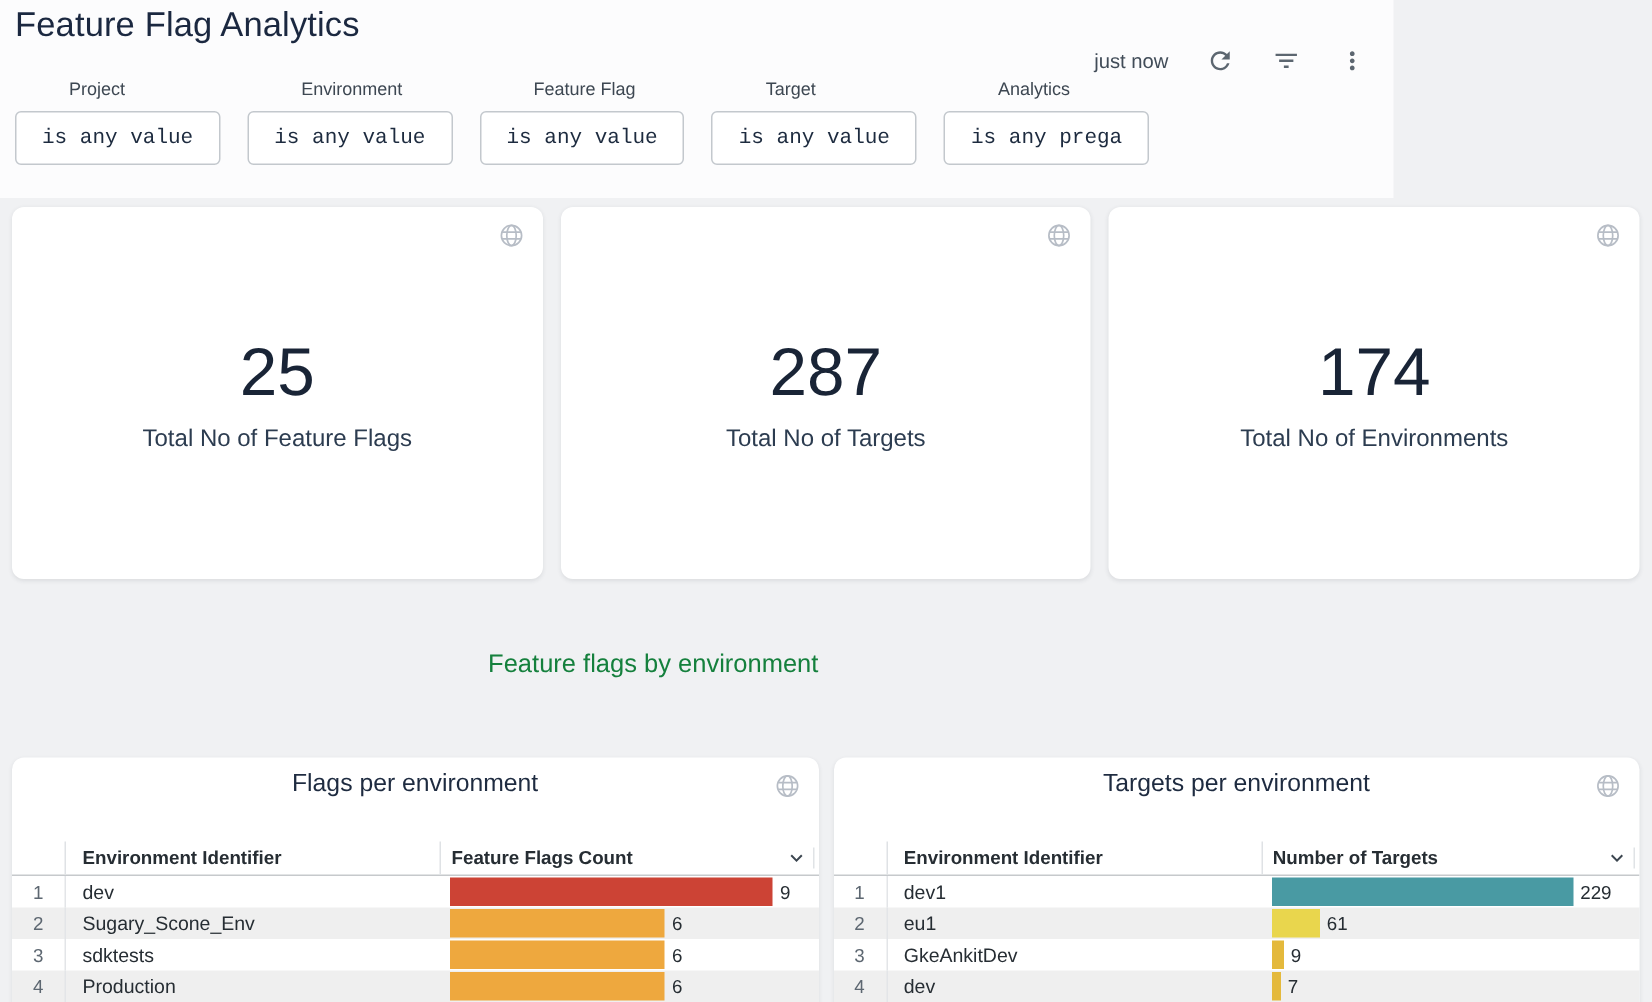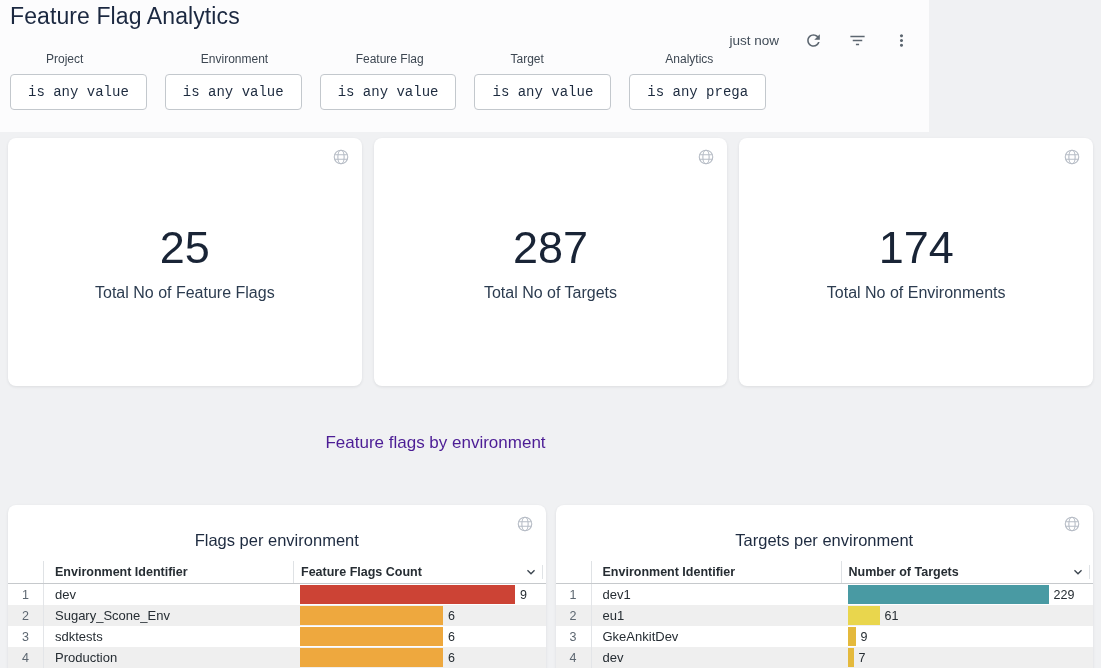--- a/index.html
+++ b/index.html
@@ -25,27 +25,27 @@
   .cards-row { position:absolute; top:138px; left:8px; width:1085px; display:flex; gap:12px; }
   .kpi-card { flex:1; height:248px; background:#fff; border-radius:8px; position:relative;
               box-shadow:0 1px 3px rgba(40,50,60,.10); text-align:center; }
   .globe { position:absolute; top:10px; right:12px; width:18px; height:18px; }
   .globe svg { width:18px; height:18px; stroke:#b7bdc6; fill:none; stroke-width:1.5; }
   .kpi-value { padding-top:84px; font-size:45px; color:#192436; line-height:52px; }
   .kpi-label { margin-top:10px; font-size:16px; color:#2c3c50; }
 
   
   .section-title { position:absolute; top:433px; left:0; width:871px; text-align:center;
-                   font-size:17px; color:#4c1d95; }
+                   font-size:17px; color:#15803d; }
 
   
   .bottom-row { position:absolute; top:505px; left:8px; width:1085px; display:flex; gap:10px; }
   .table-card { flex:1; height:220px; background:#fff; border-radius:8px 8px 0 0; position:relative;
                 box-shadow:0 1px 3px rgba(40,50,60,.10); overflow:hidden; }
-  .card-title { padding-top:26px; height:31px; text-align:center; font-size:16.5px; color:#1e2b40; }
+  .card-title { padding-top:8px; height:31px; text-align:center; font-size:16.5px; color:#1e2b40; }
 
   .thead { display:flex; align-items:center; height:23px; margin-top:25px; border-bottom:1px solid #c6c9cc;
            font-size:12.5px; font-weight:bold; color:#262d33; position:relative; }
   .thead::after { content:''; position:absolute; right:3px; top:4px; bottom:4px; width:1px; background:#e0e3e6; }
   .th-num { width:36px; height:100%; border-right:1px solid #dfe2e5; }
   .th-id  { width:250px; height:100%; display:flex; align-items:center; padding-left:11px; border-right:1px solid #dfe2e5; }
   .th-val { flex:1; height:100%; display:flex; align-items:center; padding-left:7px;text-align:right; }
   .sort-chevron { margin-left:auto; margin-right:7px; width:16px; height:16px; cursor:pointer; }
   .sort-chevron svg { width:16px; height:16px; fill:#3c4650; }
 

